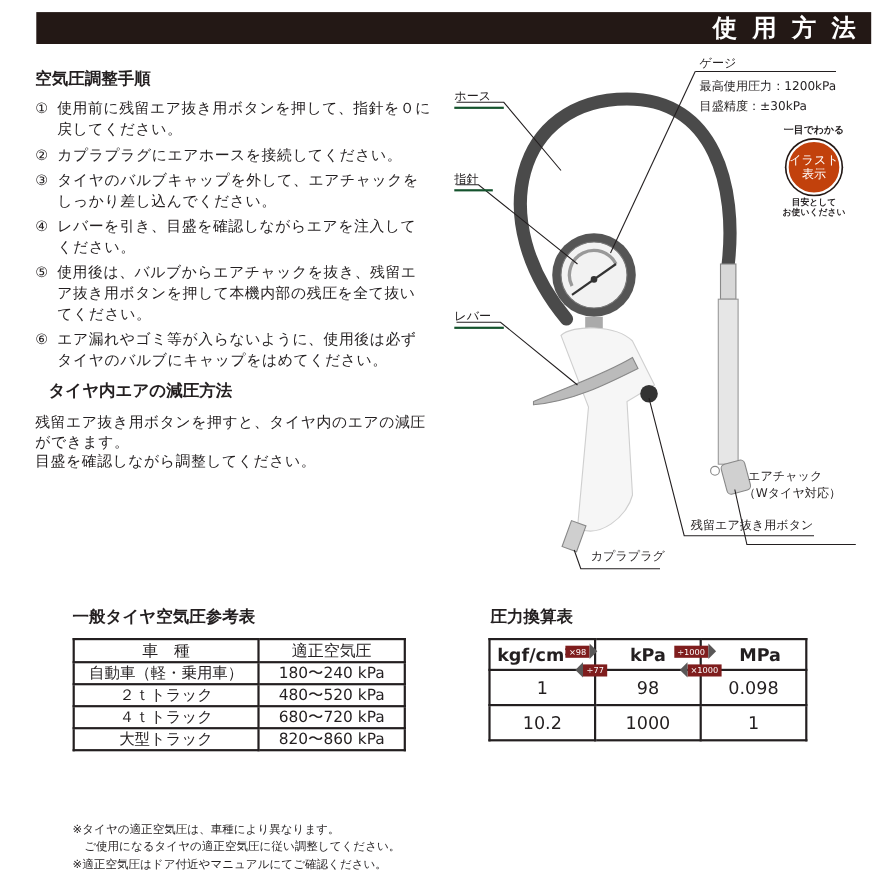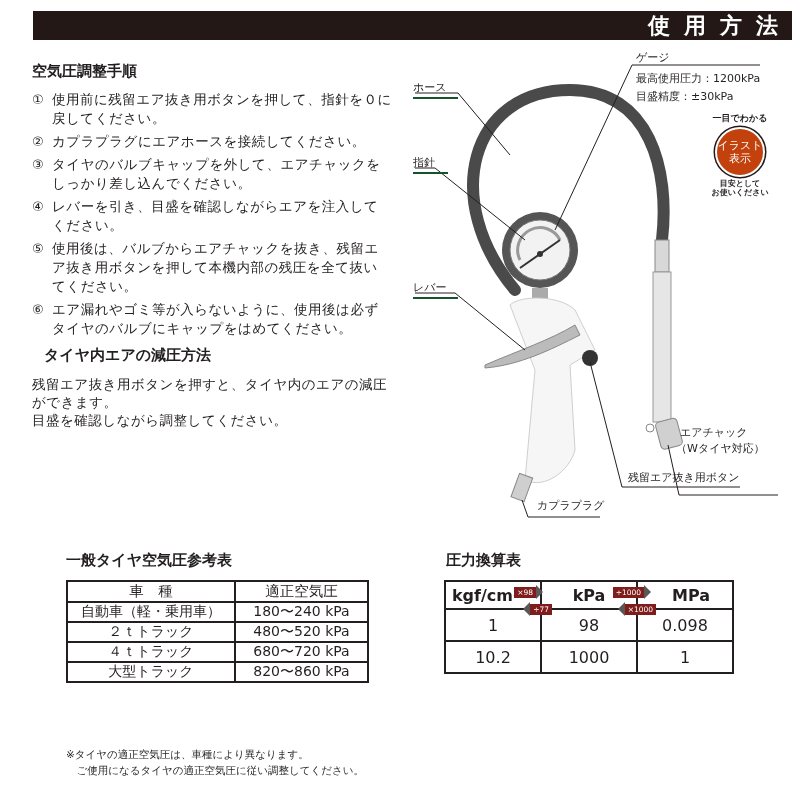--- a/index.html
+++ b/index.html
@@ -200,20 +200,21 @@
       </tr>
   <tr>
         <td>大型トラック</td>
         <td>820〜860 kPa</td>
       </tr>
 </tbody>
   </table>
 <div class="notes">
   <div>※タイヤの適正空気圧は、車種により異なります。</div>
   <div>　ご使用になるタイヤの適正空気圧に従い調整してください。</div>
+  <div>※適正空気圧はドア付近やマニュアルにてご確認ください。</div>
 </div>
 
 <div class="section-heading" style="left:446px; top:551px;">圧力換算表</div>
 <table class="conv-table">
   <tbody>
       <tr>
     <th>
       <span style="margin-right:14px;">kgf/cm²</span>
       <span class="arrow right" style="right:4px; top:5px;">×98</span>
       <span class="arrow left" style="right:-12px; top:22px;">÷77</span>

